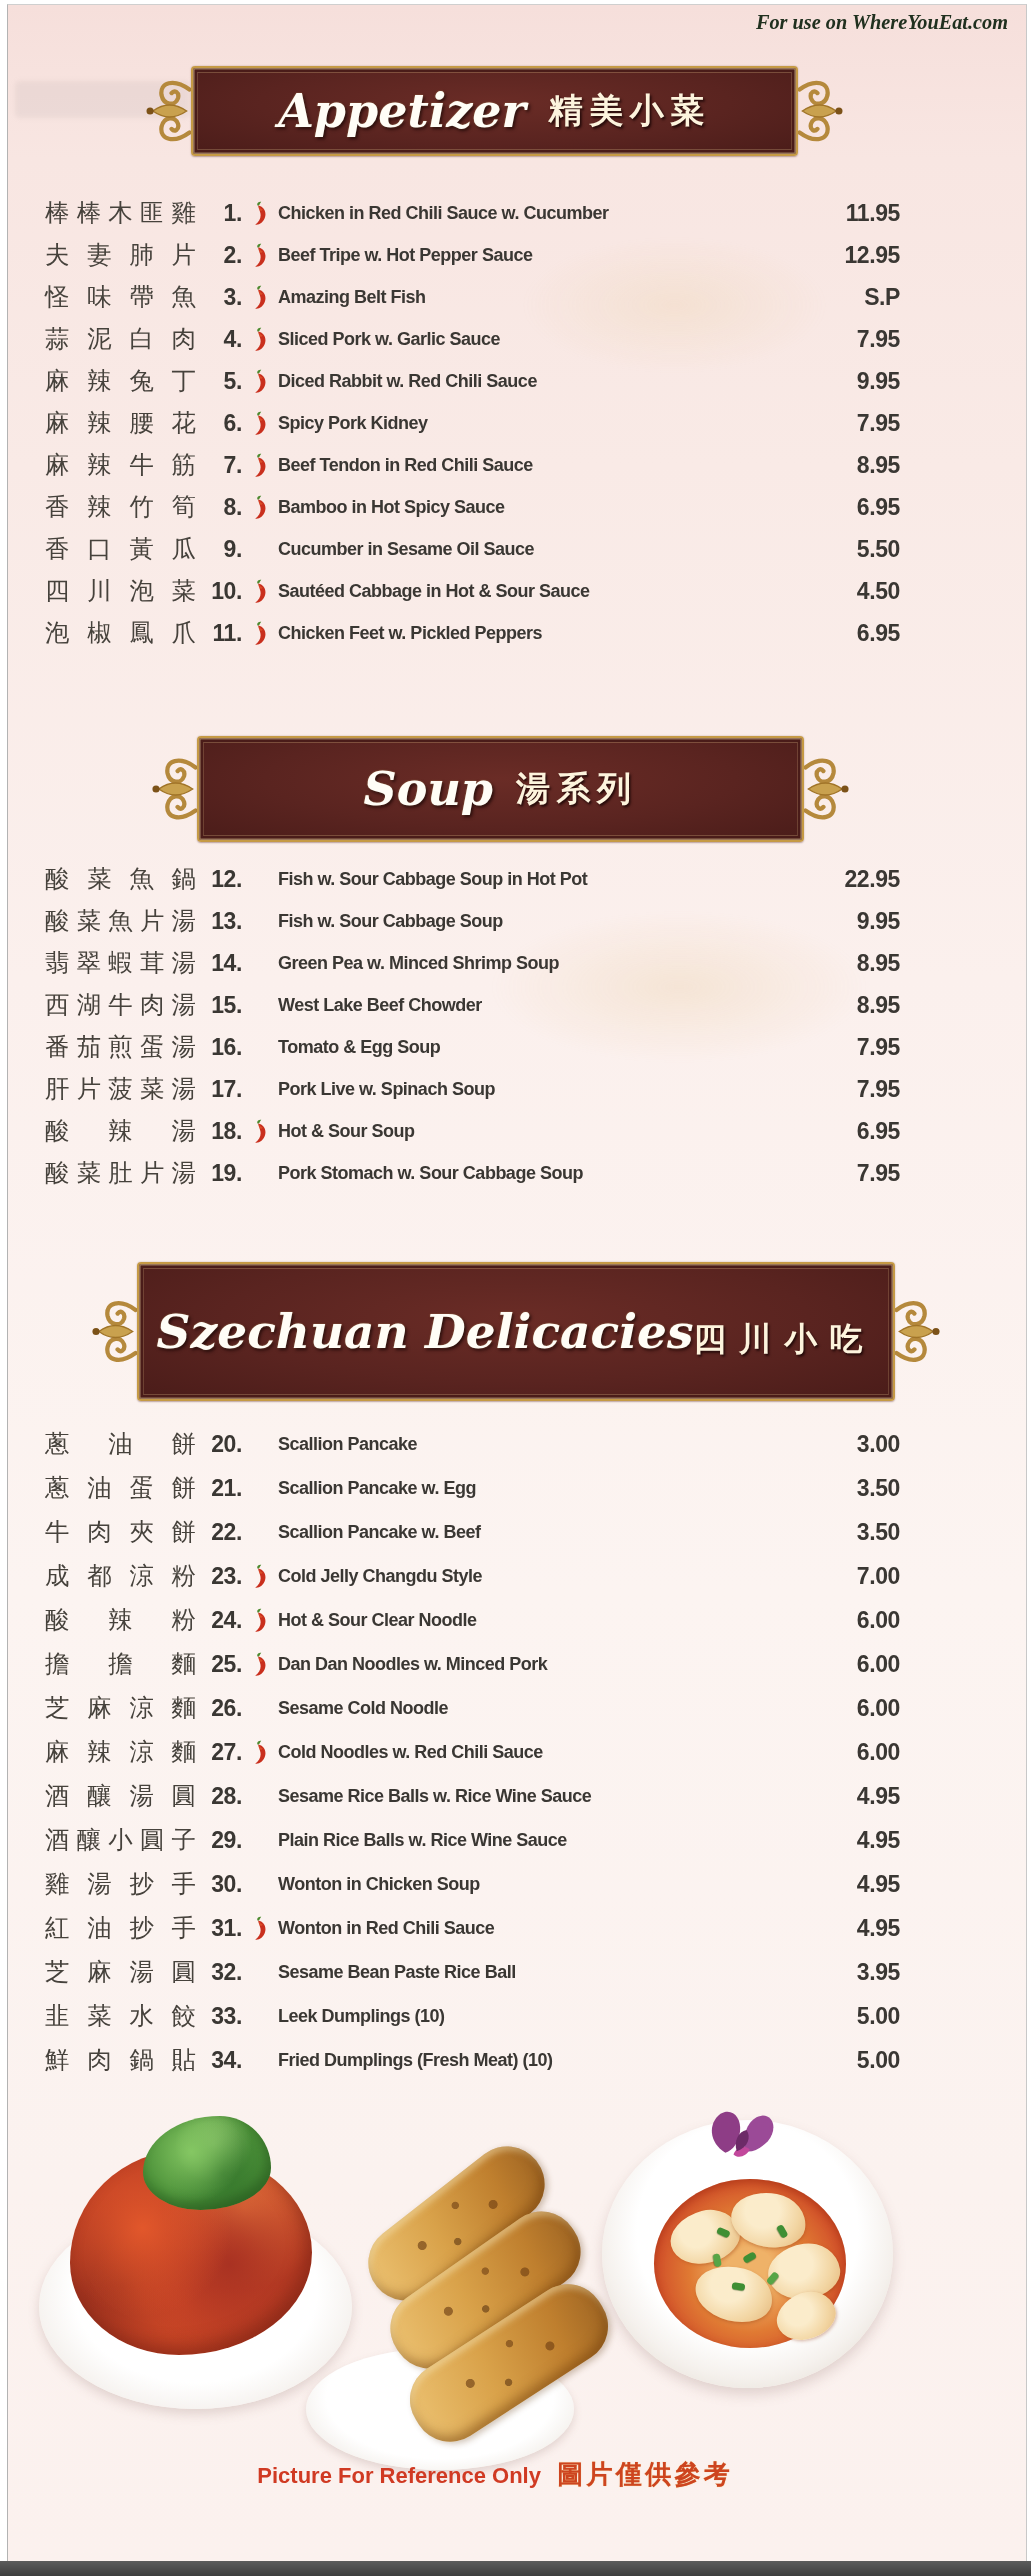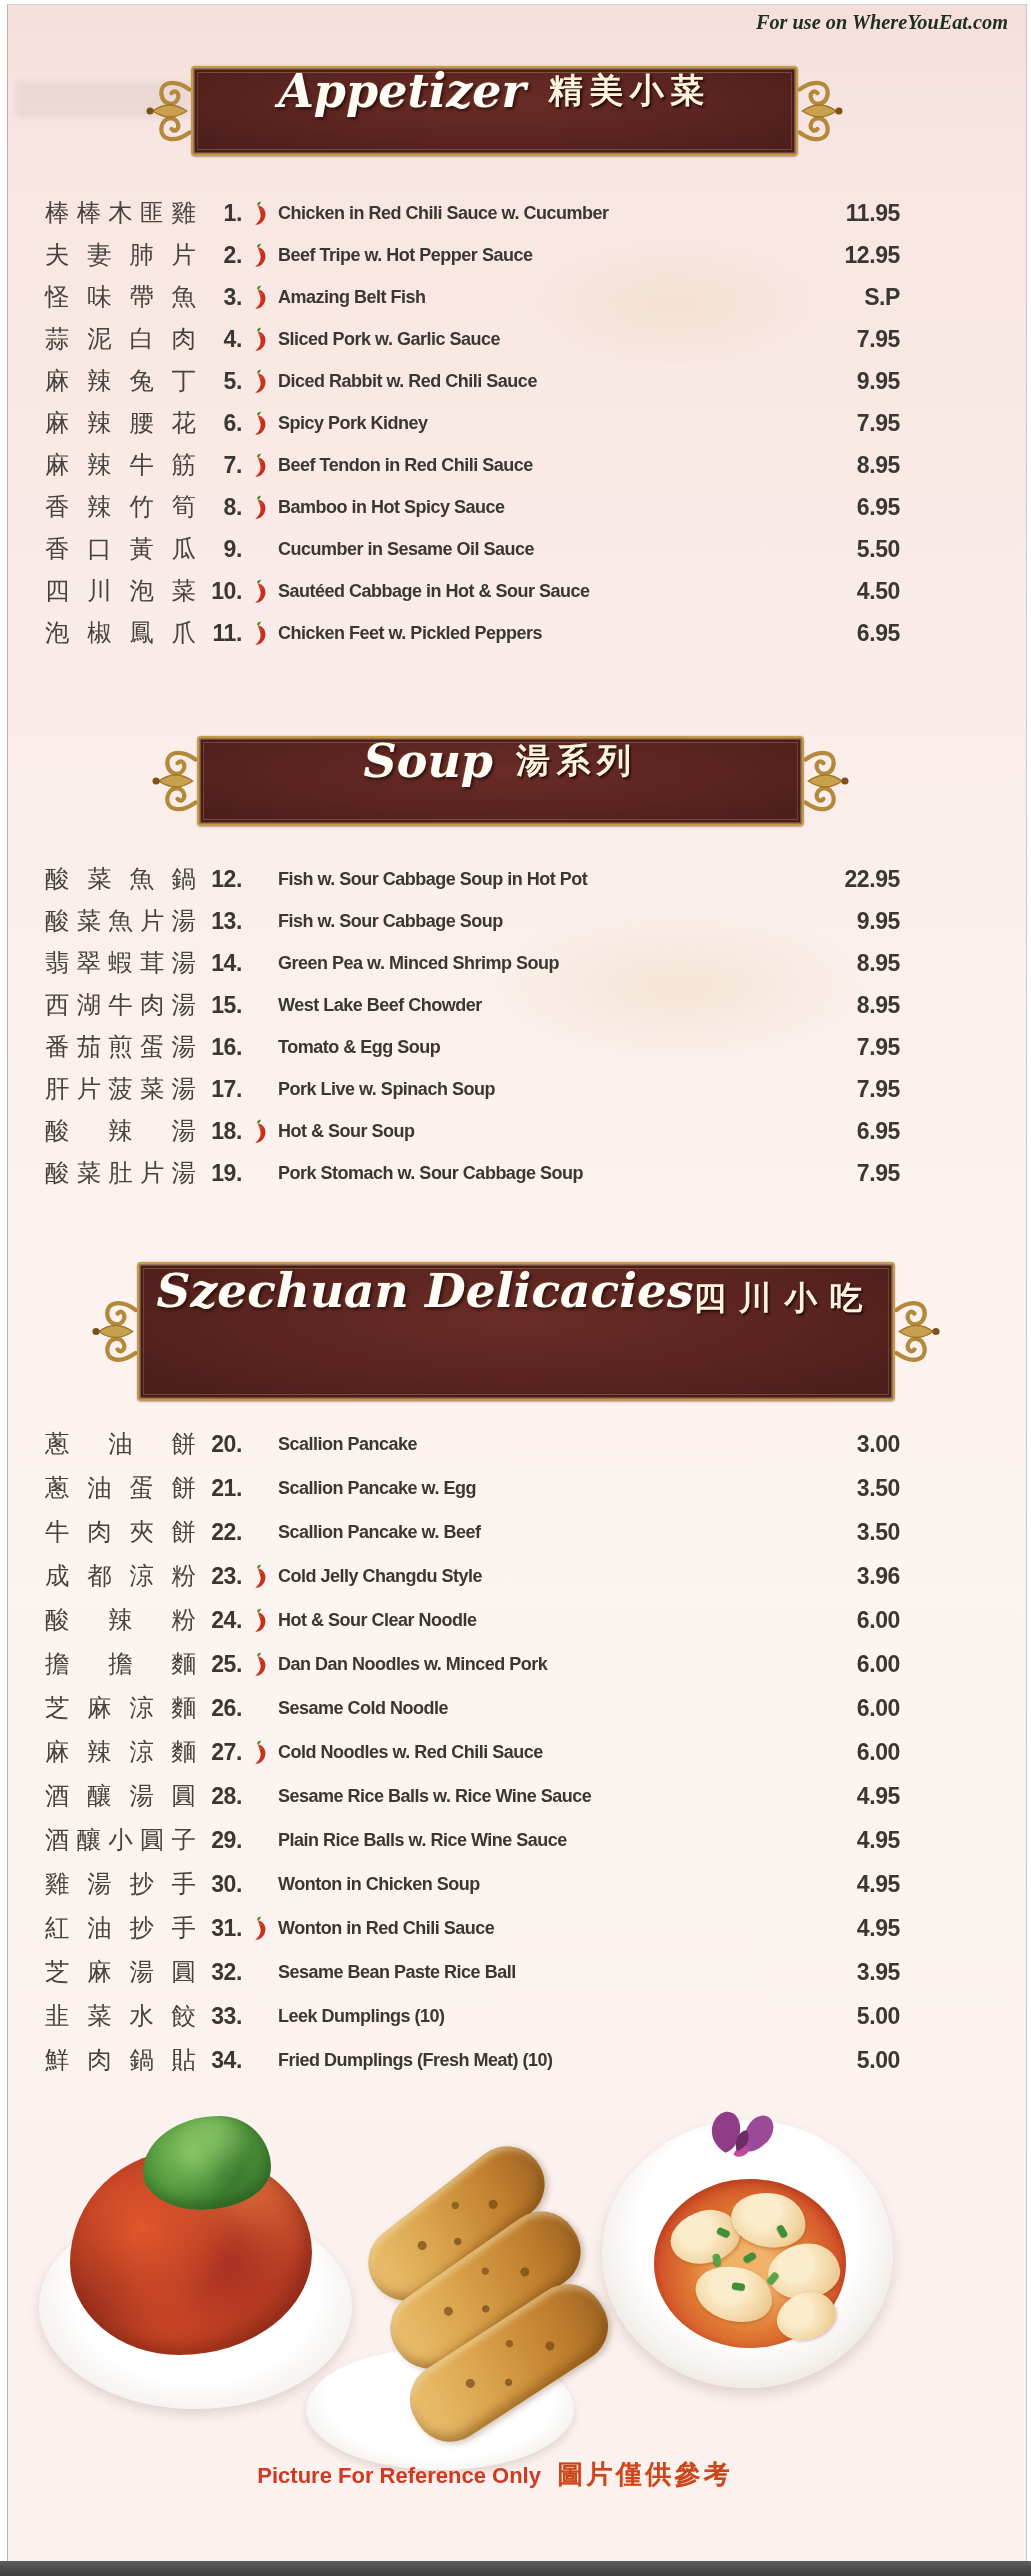--- a/index.html
+++ b/index.html
@@ -21,33 +21,33 @@
         font-family:"Liberation Serif",serif;font-style:italic;font-weight:bold;
         font-size:20.3px;color:#20301f;}
 
   
   .banner{position:absolute;display:flex;align-items:center;}
   .banner .orn{flex:0 0 46px;height:100%;}
   .banner .orn.right{transform:scaleX(-1);}
   .plate{flex:1;height:100%;border:2.4px solid #c59a45;border-radius:4.1px;
         background:radial-gradient(ellipse at 50% 40%,#6a2c26 0%,#5a2420 55%,#4a1c19 100%);
         box-shadow:inset 0 0 0 1.6px rgba(248,226,170,.45),inset 0 0 0 4.1px rgba(74,28,25,1),inset 0 0 0 4.9px rgba(240,210,150,.25),0 0.8px 1.6px rgba(90,40,35,.4);
-        display:flex;align-items:flex-start;justify-content:center;}
+        display:flex;align-items:center;justify-content:center;}
   .banner-text{display:flex;align-items:center;justify-content:center;gap:23px;}
   .banner.two-line .banner-text{flex-direction:row;gap:0px;}
   .title-script{font-family:"DejaVu Serif",serif;font-style:italic;font-weight:bold;
         font-size:46px;color:#fffdf6;line-height:1;
         text-shadow:1.6px 2.4px 3.3px rgba(25,5,5,.8),0 0 1.6px rgba(230,190,120,.6);}
   .title-cjk{font-family:"DejaVu Sans",sans-serif;font-weight:bold;
         font-size:34px;color:#fdf4dd;letter-spacing:6.5px;line-height:1.1;
         text-shadow:1.6px 2.4px 2.4px rgba(25,5,5,.85);}
   .banner.two-line .title-script{font-size:47px;}
   .banner.two-line .title-cjk{font-size:32.5px;letter-spacing:13px;margin-top:17px;}
   .banner1{left:145px;top:68px;width:699px;height:86px;}
-  .banner2{left:151px;top:738px;width:699px;height:86px;}
+  .banner2{left:151px;top:738px;width:699px;height:102px;}
   .banner3{left:91px;top:1264px;width:850px;height:135px;}
 
   
   .menu-list{position:absolute;left:45px;width:855px;}
   .row{display:flex;align-items:center;height:var(--rh,42px);}
   .cjk{flex:0 0 151px;display:inline-block;text-align:justify;text-align-last:justify;
         font-family:"DejaVu Sans",sans-serif;font-size:24.4px;color:#46423c;}
   .num{flex:0 0 46px;text-align:right;font-weight:bold;font-size:23px;color:#3a3733;letter-spacing:-0.4px;}
   .chili-slot{flex:0 0 36px;display:flex;align-items:center;justify-content:center;}
   .chili-slot svg{width:17px;height:24.4px;}
@@ -438,21 +438,21 @@
     <span class="cjk">成都涼粉</span>
     <span class="num">23.</span>
     <span class="chili-slot">
           <svg viewBox="0 0 22 32">
     <path d="M7 6 C6 3 8 1 12 1 C10 3 10 5 9 6 Z" fill="#4c8a2f"></path>
     <path d="M8 6 C15 7 19 14 17 21 C15 28 9 32 4 31 C10 27 13 20 10 13 C9 10 8 8 8 6 Z" fill="#c92f1d"></path>
     <path d="M9 7 C11 10 13 11 14 11 C13 13 11 13 10 12 Z" fill="#e8632e" opacity=".6"></path>
   </svg>
         </span>
     <span class="name">Cold Jelly Changdu Style</span>
-    <span class="price">3.96</span>
+    <span class="price">7.00</span>
   </div>
       <div class="row">
     <span class="cjk">酸辣粉</span>
     <span class="num">24.</span>
     <span class="chili-slot">
           <svg viewBox="0 0 22 32">
     <path d="M7 6 C6 3 8 1 12 1 C10 3 10 5 9 6 Z" fill="#4c8a2f"></path>
     <path d="M8 6 C15 7 19 14 17 21 C15 28 9 32 4 31 C10 27 13 20 10 13 C9 10 8 8 8 6 Z" fill="#c92f1d"></path>
     <path d="M9 7 C11 10 13 11 14 11 C13 13 11 13 10 12 Z" fill="#e8632e" opacity=".6"></path>
   </svg>

